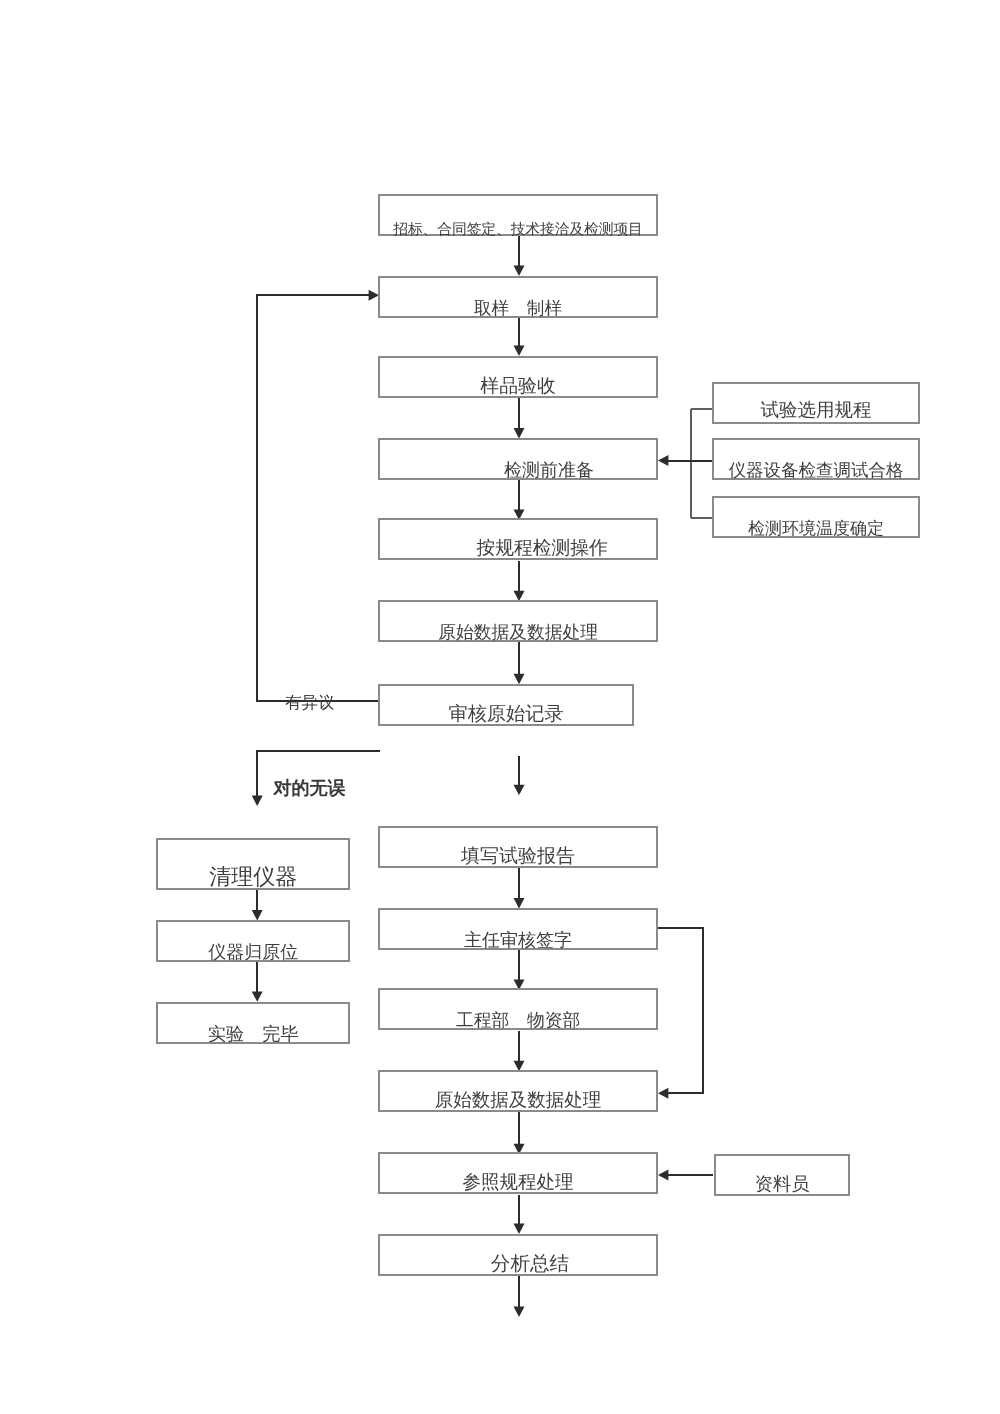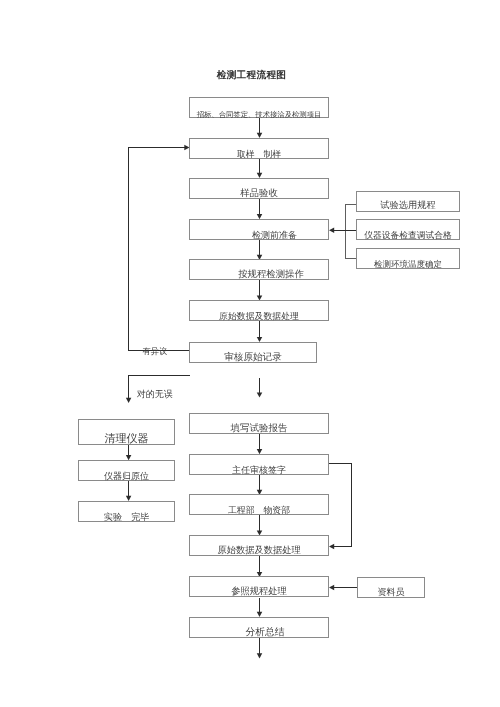--- a/index.html
+++ b/index.html
@@ -24,21 +24,20 @@
     font-family:"Liberation Serif",serif;
   }
   .box > span{display:block;transform:translateY(1px);}
   .lbl{position:absolute;font-size:8px;color:#3a3a3a;white-space:nowrap;}
   svg.wires{position:absolute;left:0;top:0;width:500px;height:707px;overflow:visible;}
 </style>
 </head>
 <body>
 
 <div id="canvas">
-  <div class="title">检测工程流程图</div>
   <svg class="wires" viewBox="0 0 500 707">
       <polyline points="259.5,118 259.5,134.256" fill="none" stroke="#2c2c2c" stroke-width="1" shape-rendering="crispEdges"></polyline>
       <polygon points="259.5,138 256.75,132.8 262.25,132.8" fill="#2c2c2c"></polygon>
       <polyline points="259.5,158.5 259.5,174.256" fill="none" stroke="#2c2c2c" stroke-width="1" shape-rendering="crispEdges"></polyline>
       <polygon points="259.5,178 256.75,172.8 262.25,172.8" fill="#2c2c2c"></polygon>
       <polyline points="259.5,199 259.5,215.456" fill="none" stroke="#2c2c2c" stroke-width="1" shape-rendering="crispEdges"></polyline>
       <polygon points="259.5,219.2 256.75,214 262.25,214" fill="#2c2c2c"></polygon>
       <polyline points="259.5,239.7 259.5,256.15599999999995" fill="none" stroke="#2c2c2c" stroke-width="1" shape-rendering="crispEdges"></polyline>
       <polygon points="259.5,259.9 256.75,254.7 262.25,254.7" fill="#2c2c2c"></polygon>
       <polyline points="259.5,280.4 259.5,296.856" fill="none" stroke="#2c2c2c" stroke-width="1" shape-rendering="crispEdges"></polyline>
@@ -134,15 +133,15 @@
       </div>
       <div class="box" style="left: 78.2px; top: 459.8px; width: 96.8px; height: 21px; font-size: 9px;">
         <span>仪器归原位</span>
       </div>
       <div class="box" style="left: 78.2px; top: 500.7px; width: 96.8px; height: 21px; font-size: 9.1px;">
         <span>实验　完毕</span>
       </div>
     </div>
   <div id="labels">
       <div class="lbl" style="left: 142.6px; top: 347.2px; font-size: 8.2px;">有异议</div>
-      <div class="lbl" style="left: 136.8px; top: 388.2px; font-size: 9px;">对的无误</div>
+      <div class="lbl" style="left: 136.8px; top: 388.2px; font-size: 9px; font-weight: bold;">对的无误</div>
     </div>
 </div>
 
 </body></html>

